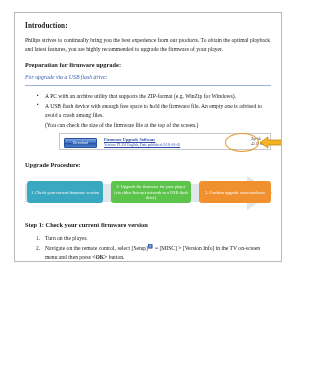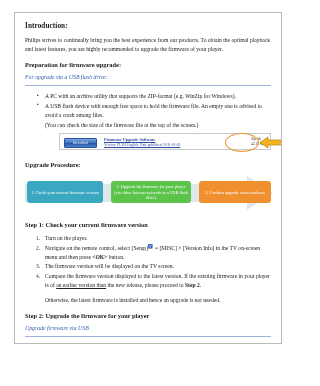--- a/index.html
+++ b/index.html
@@ -11,21 +11,21 @@
     width: 298px;
     height: 386px;
     overflow: hidden;
     font-family: "Liberation Serif", serif;
   }
   .page {
     position: absolute;
     left: 14px;
     top: 12px;
     width: 268px;
-    height: 332px;
+    height: 250px;
     background: #ffffff;
     border: 1px solid #b9b9b9;
     box-sizing: border-box;
     overflow: hidden;
   }
   .inner {
     padding: 9px 10px 0 10px;
   }
   h1.sec {
     font-family: "Liberation Serif", serif;

